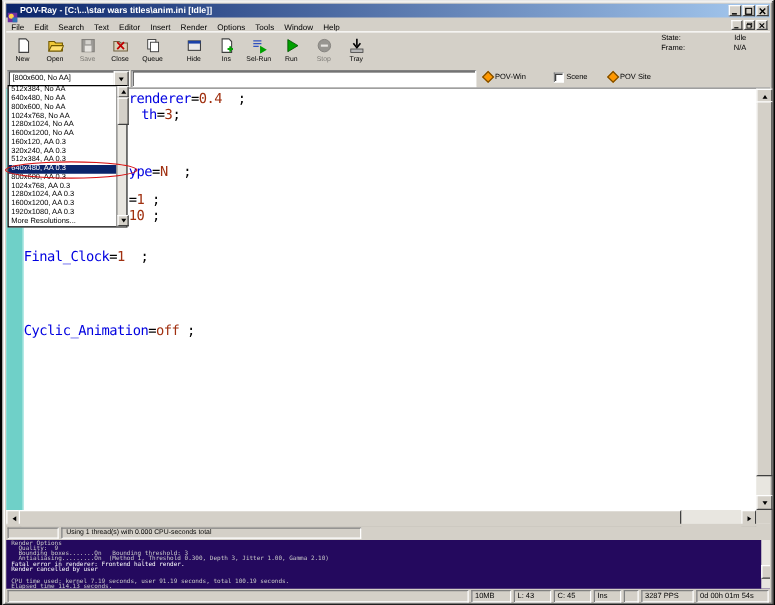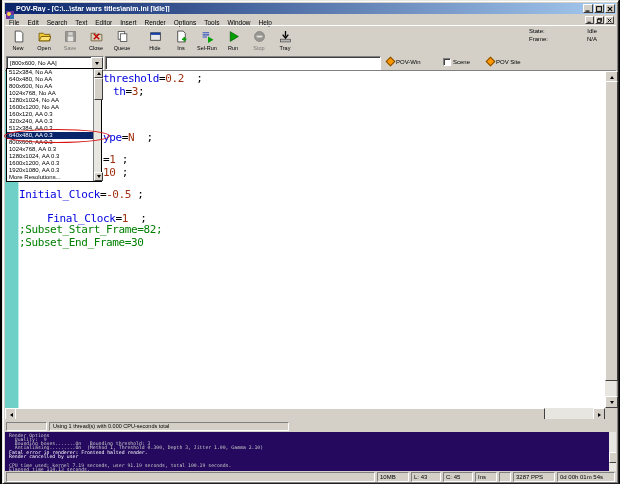--- a/index.html
+++ b/index.html
@@ -296,29 +296,27 @@
     </span>
     <span class="check" style="left:482px;">
       <span class="diamond"></span>
       <span>POV Site</span>
     </span>
   </div>
 
   <div class="abs editor">
     <div class="gutter"></div>
     <div class="codelayer">
-        <div class="code-line" style="left: 98px; top: 2px;"><span class="c-kw">threshold</span><span class="c-pl">=</span><span class="c-val">0.2</span><span class="c-pl">  ;</span></div>
+        <div class="code-line" style="left: 98px; top: 2px;"><span class="c-kw">renderer</span><span class="c-pl">=</span><span class="c-val">0.4</span><span class="c-pl">  ;</span></div>
         <div class="code-line" style="left: 108px; top: 15px;"><span class="c-kw">th</span><span class="c-pl">=</span><span class="c-val">3</span><span class="c-pl">;</span></div>
         <div class="code-line" style="left: 98px; top: 61px;"><span class="c-kw">ype</span><span class="c-pl">=</span><span class="c-val">N</span><span class="c-pl">  ;</span></div>
         <div class="code-line" style="left: 98px; top: 83px;"><span class="c-pl">=</span><span class="c-val">1</span><span class="c-pl"> ;</span></div>
         <div class="code-line" style="left: 98px; top: 96px; text-align: center;"><span class="c-val">10</span><span class="c-pl"> ;</span></div>
-        <div class="code-line" style="left: 14px; top: 118px;"><span class="c-kw">Initial_Clock</span><span class="c-pl">=</span><span class="c-val">-0.5</span><span class="c-pl"> ;</span></div>
-        <div class="code-line" style="left: 14px; top: 142px; padding-left: 28px;"><span class="c-kw">Final_Clock</span><span class="c-pl">=</span><span class="c-val">1</span><span class="c-pl">  ;</span></div>
-        <div class="code-line" style="left: 14px; top: 153px;"><span class="c-com">;Subset_Start_Frame=82;</span></div>
-        <div class="code-line" style="left: 14px; top: 166px;"><span class="c-com">;Subset_End_Frame=30</span></div>
+        <div class="code-line" style="left: 14px; top: 129px;"><span class="c-kw">Final_Clock</span><span class="c-pl">=</span><span class="c-val">1</span><span class="c-pl">  ;</span></div>
+        <div class="code-line" style="left: 14px; top: 188px;"><span class="c-kw">Cyclic_Animation</span><span class="c-pl">=</span><span class="c-val">off</span><span class="c-pl"> ;</span></div>
       </div>
     <div class="vscroll">
       <span class="sbtn" style="left:0;top:0;width:11px;height:10px;">
           <span class="arr arr-up"></span>
         </span>
       <span class="sthumb" style="left:0;top:10px;width:11px;height:298px;"></span>
       <span class="sbtn" style="left:0;bottom:0;width:11px;height:10px;">
           <span class="arr arr-dn"></span>
         </span>
     </div>

